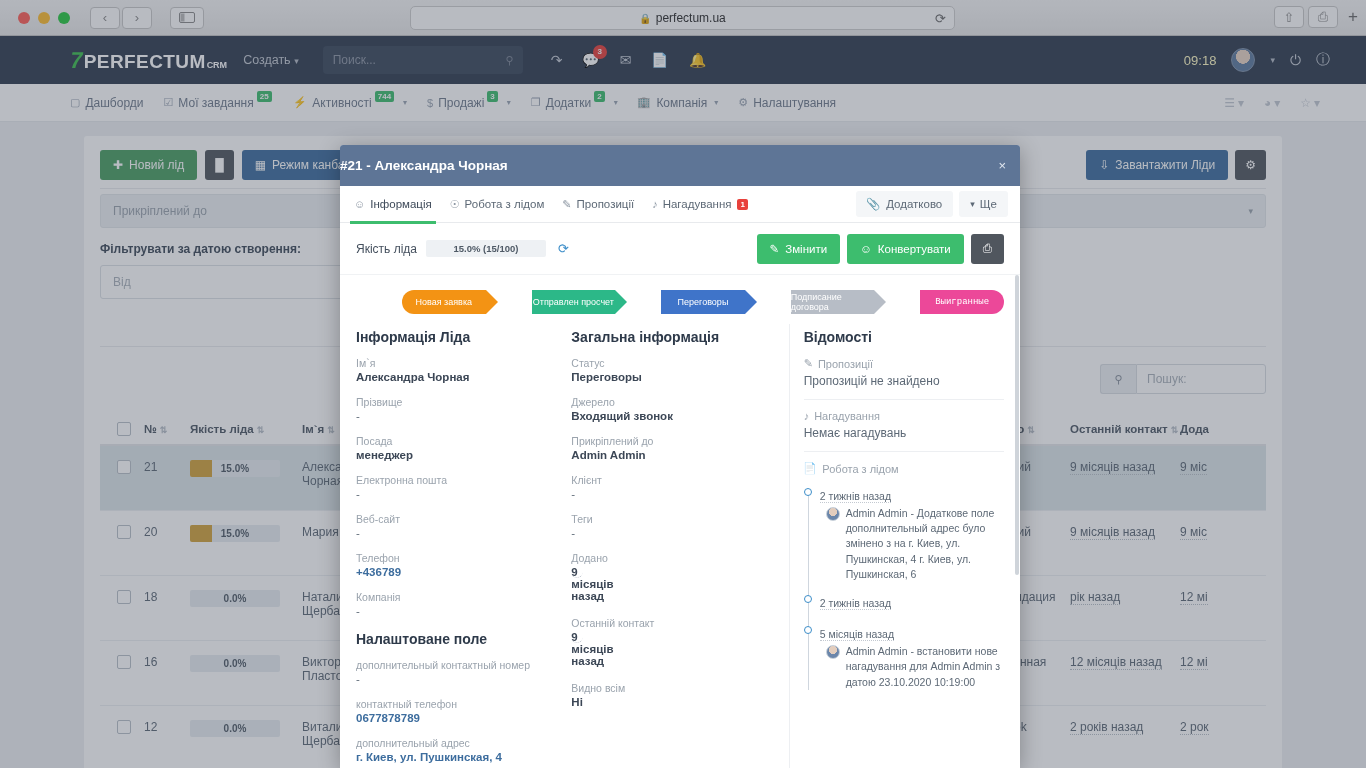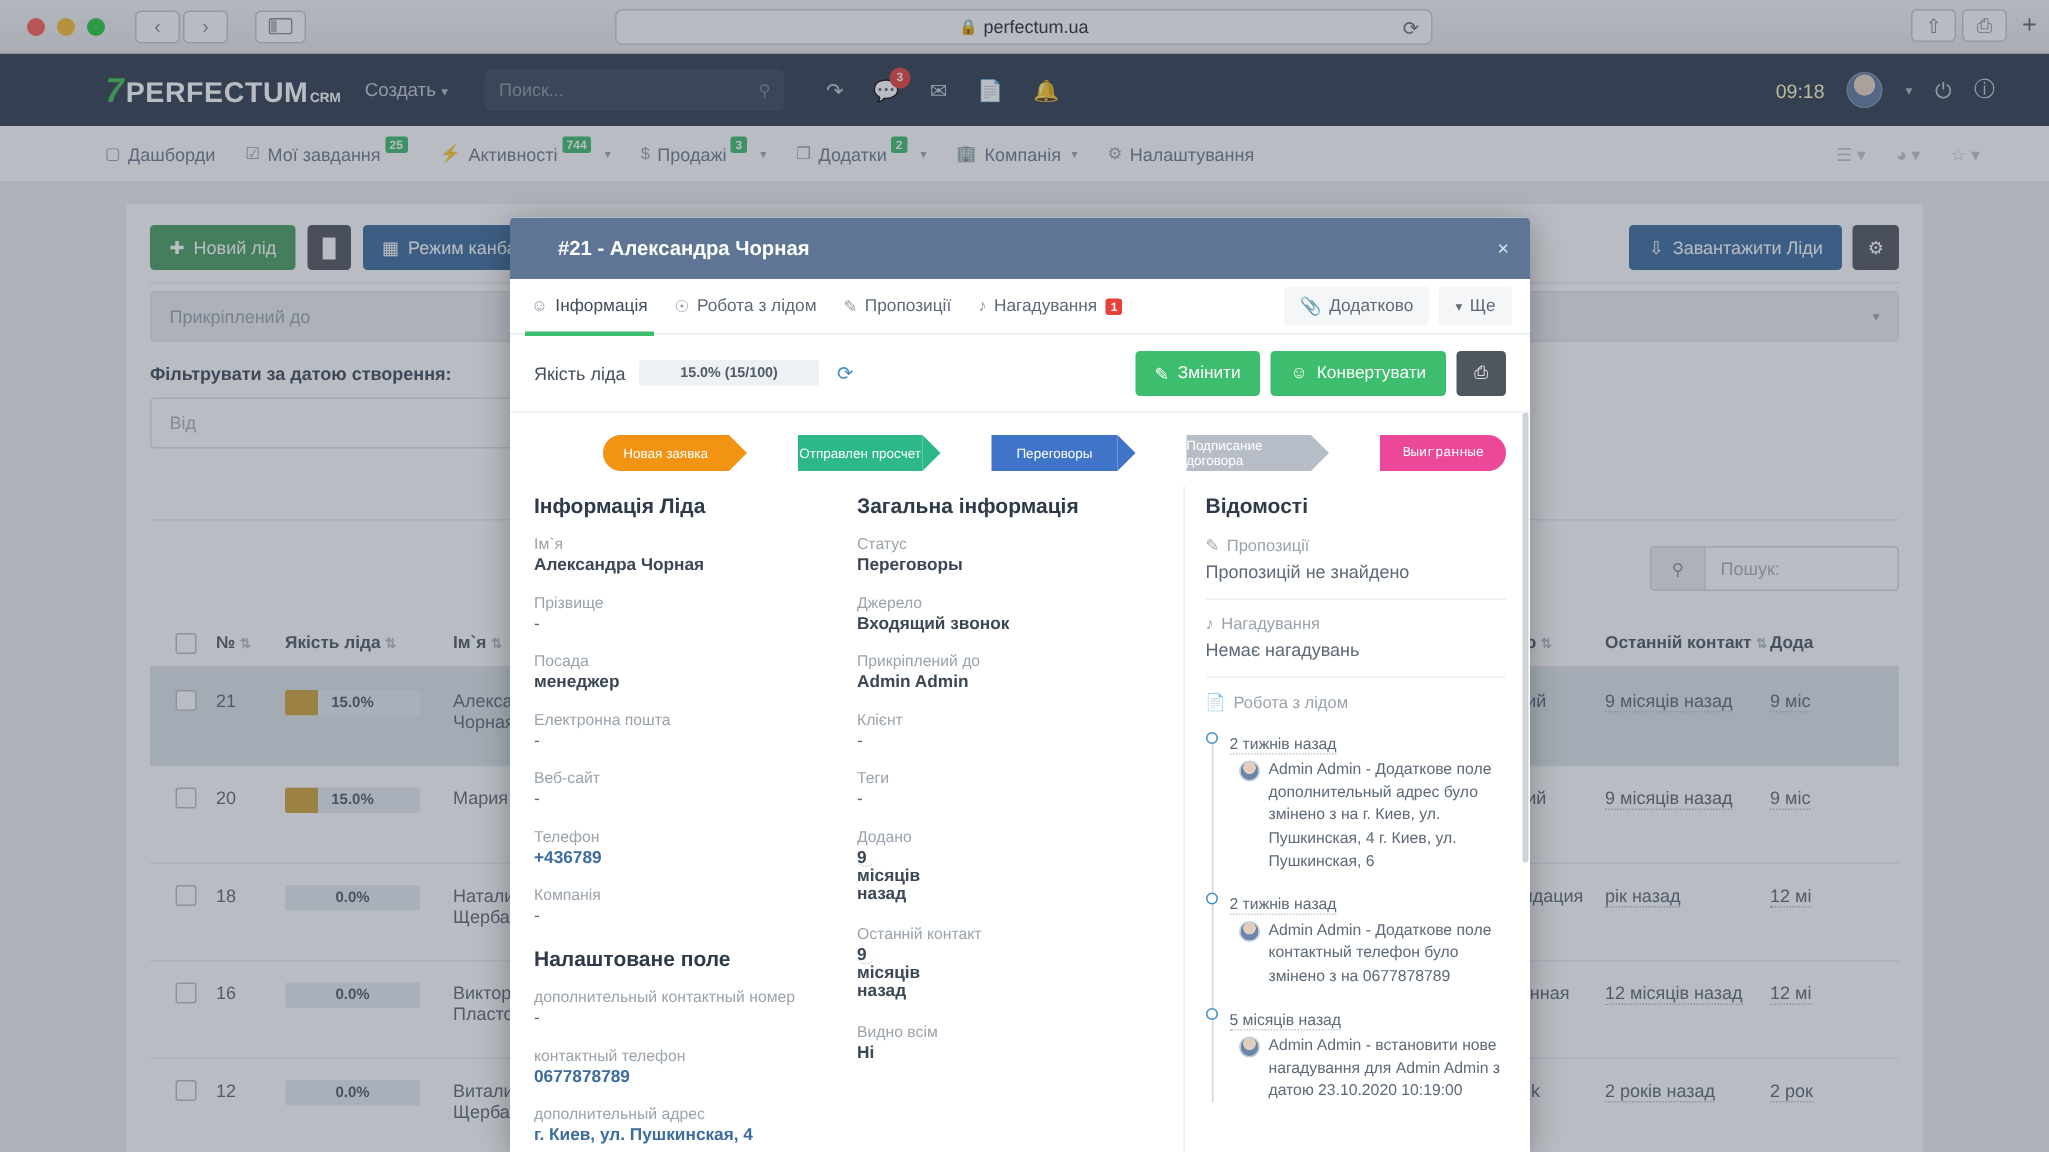--- a/index.html
+++ b/index.html
@@ -169,21 +169,21 @@
 
   
   .overlay { position: absolute; top: 0; left: 0; width: 1366px; height: 768px; background: rgba(60,70,85,.36); }
   .modal {
     position: absolute; top: 145px; left: 340px; width: 680px; height: 623px;
     background: #fff; box-shadow: 0 4px 22px rgba(0,0,0,.30);
     border-radius: 3px 3px 0 0; overflow: hidden;
   }
   .modal-head {
     height: 41px; background: #5e7596; color: #fff;
-    display: flex; align-items: center; padding: 0 32px; position: relative;
+    display: flex; align-items: center; padding: 0 0; position: relative;
   }
   .modal-title { font-size: 13.5px; font-weight: bold; }
   .modal-close { position: absolute; right: 14px; font-size: 13px; color: #e2e8f0; }
 
   .modal-tabs { height: 37px; border-bottom: 1px solid #e8eaed; display: flex; align-items: center; padding: 0 14px; position: relative; }
   .mtab { display: flex; align-items: center; gap: 5px; font-size: 11.5px; color: #5d6976; margin-right: 18px; height: 37px; position: relative; }
   .mtab.active { color: #3e4a59; }
   .mtab.active::after { content: ""; position: absolute; bottom: -1px; left: -4px; right: -4px; height: 2.5px; background: #3dbd6e; }
   .mtab .ticon { font-size: 11px; color: #8e98a4; }
   .mtab .tbadge { background: #e8413c; color: #fff; font-size: 8px; font-weight: bold; border-radius: 2px; padding: 1px 3px; margin-left: 1px; }
@@ -729,24 +729,20 @@
           <span class="tl-dot"></span>
           <div class="tl-time">2 тижнів назад</div>
           <div class="tl-body">
             <span class="tl-av"></span>
             <span class="tl-txt">Admin Admin - Додаткове поле дополнительный адрес було змінено з на г. Киев, ул. Пушкинская, 4 г. Киев, ул. Пушкинская, 6</span>
           </div>
         </div>
         <div class="tl-item">
           <span class="tl-dot"></span>
           <div class="tl-time">2 тижнів назад</div>
-          <div class="tl-body">
-            <span class="tl-av"></span>
-            <span class="tl-txt">Admin Admin - Додаткове поле контактный телефон було змінено з на 0677878789</span>
-          </div>
         </div>
         <div class="tl-item">
           <span class="tl-dot"></span>
           <div class="tl-time">5 місяців назад</div>
           <div class="tl-body">
             <span class="tl-av"></span>
             <span class="tl-txt">Admin Admin - встановити нове нагадування для Admin Admin з датою 23.10.2020 10:19:00</span>
           </div>
         </div>
       </div>

